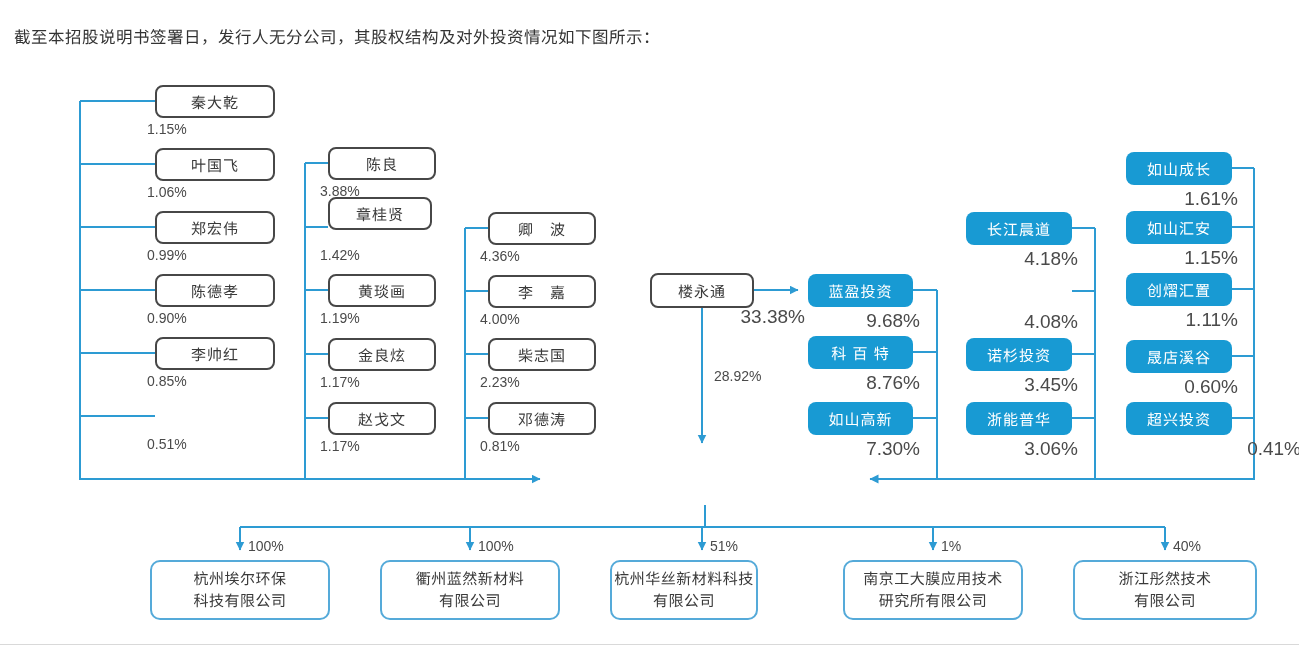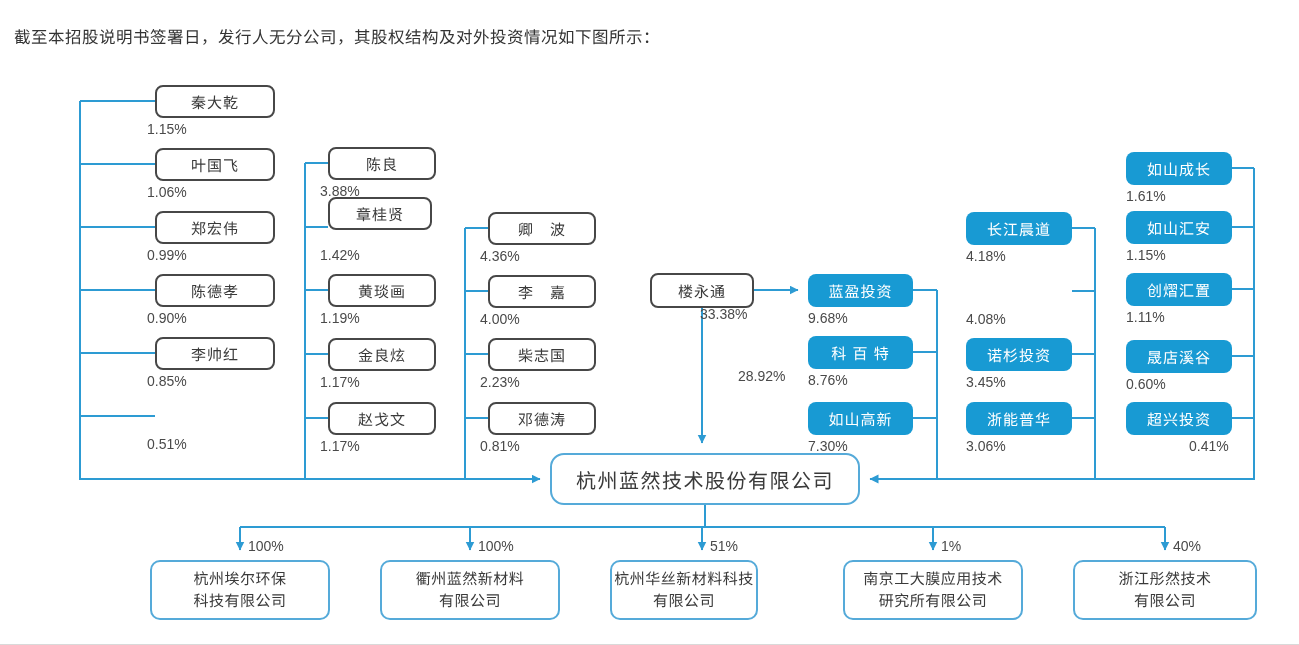--- a/index.html
+++ b/index.html
@@ -26,21 +26,21 @@
     display:flex;align-items:center;justify-content:center;
     font-size:15px;letter-spacing:1px;color:#3a3a3a;z-index:2;
   }
   .ibox{
     position:absolute;height:33px;box-sizing:border-box;
     background:var(--institution-fill);border-radius:8px;
     display:flex;align-items:center;justify-content:center;
     font-size:15px;letter-spacing:1px;color:#fff;z-index:2;
   }
   .pct{position:absolute;font-size:14px;color:var(--pct);z-index:2;}
-  .pctr{position:absolute;font-size:14px;color:var(--pct);text-align:left;z-index:2;}
+  .pctr{position:absolute;font-size:19px;color:var(--pct);text-align:right;z-index:2;}
   .company{
     position:absolute;left:550px;top:453px;width:310px;height:52px;box-sizing:border-box;
     border:2px solid var(--company-border);border-radius:14px;background:#fff;
     display:flex;align-items:center;justify-content:center;
     font-size:20px;letter-spacing:1.5px;color:#3a3a3a;z-index:2;
   }
   .sub{
     position:absolute;top:560px;height:60px;box-sizing:border-box;
     border:2px solid var(--company-border);border-radius:10px;background:#fff;
     display:flex;flex-direction:column;align-items:center;justify-content:center;
@@ -141,21 +141,21 @@
   <div class="pct" style="left:480px;top:374px">2.23%</div>
   <div class="pbox" style="left:488px;top:402px;width:108px">
       <span>邓德涛</span>
     </div>
   <div class="pct" style="left:480px;top:438px">0.81%</div>
 
   <div class="pbox" style="left:650px;top:273px;width:104px;height:35px">
       <span>楼永通</span>
     </div>
   <div class="pctr" style="left:700px;top:306px;width:105px">33.38%</div>
-  <div class="pct" style="left:738px;top:368px">28.92%</div>
+  <div class="pct" style="left:714px;top:368px">28.92%</div>
 
   <div class="ibox" style="left:808px;top:274px;width:105px">
       <span>蓝盈投资</span>
     </div>
   <div class="pctr" style="left:808px;top:310px;width:112px">9.68%</div>
   <div class="ibox" style="left:808px;top:336px;width:105px">
       <span>科 百 特</span>
     </div>
   <div class="pctr" style="left:808px;top:372px;width:112px">8.76%</div>
   <div class="ibox" style="left:808px;top:402px;width:105px">
@@ -191,23 +191,20 @@
   <div class="pctr" style="left:1126px;top:309px;width:112px">1.11%</div>
   <div class="ibox" style="left:1126px;top:340px;width:106px">
       <span>晟店溪谷</span>
     </div>
   <div class="pctr" style="left:1126px;top:376px;width:112px">0.60%</div>
   <div class="ibox" style="left:1126px;top:402px;width:106px">
       <span>超兴投资</span>
     </div>
   <div class="pctr" style="left:1189px;top:438px;width:112px">0.41%</div>
 
-  <div class="company">
-      <span>杭州蓝然技术股份有限公司</span>
-    </div>
 
   <div class="sub" style="left:150px;width:180px">
     <span>杭州埃尔环保</span>
     <span>科技有限公司</span>
   </div>
   <div class="pct" style="left:248px;top:538px">100%</div>
   <div class="sub" style="left:380px;width:180px">
     <span>衢州蓝然新材料</span>
     <span>有限公司</span>
   </div>

